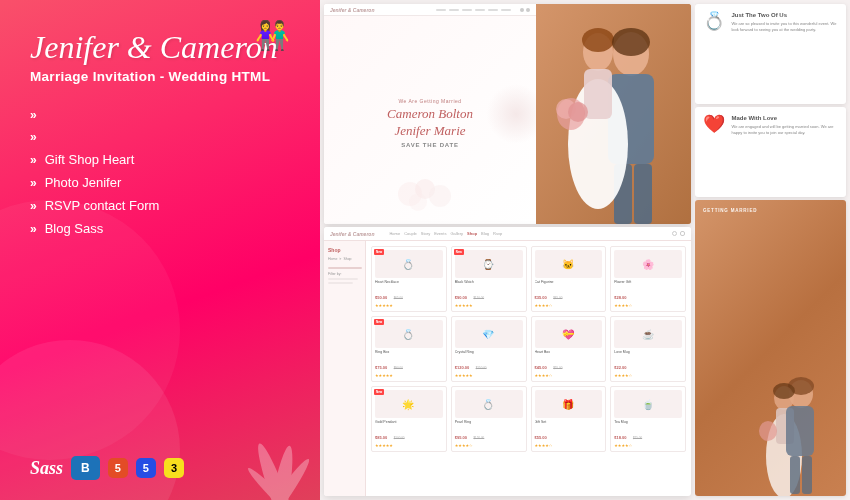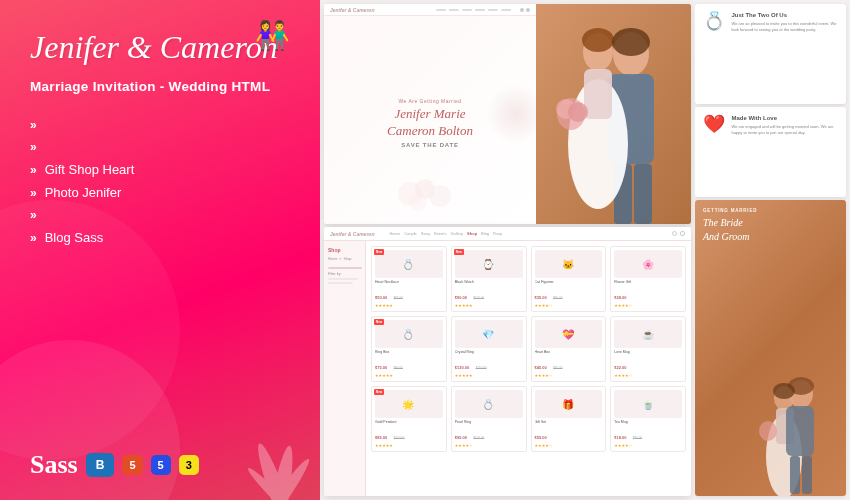--- a/index.html
+++ b/index.html
@@ -63,21 +63,20 @@
       top: 22px;
       right: 30px;
       font-size: 28px;
       line-height: 1;
     }
 
     .tagline {
       color: #fff;
       font-size: 13.5px;
       font-weight: 600;
-      margin-top: 10px;
       margin-bottom: 20px;
       letter-spacing: 0.3px;
     }
 
     .features-list {
       list-style: none;
       margin-bottom: 18px;
     }
 
     .features-list li {
@@ -114,21 +113,22 @@
       color: #fff;
     }
 
     .badge-sass {
       background: transparent;
       padding: 0;
     }
 
     .sass-text {
       font-family: Georgia, serif;
-      font-size: 26px;
+      font-size: 18px;
+      font-style: italic;
       font-weight: 700;
       color: #fff;
     }
 
     .badge-bs { background: #1d72b8; }
     .badge-h5 { background: #e34c26; }
     .badge-css3 { background: #264de4; }
     .badge-js { background: #f7df1e; color: #000; }
 
     
@@ -549,20 +549,21 @@
     <li>
       <span class="arrow-icon">»</span>
       <span>Gift Shop Heart</span>
     </li>
     <li>
       <span class="arrow-icon">»</span>
       <span>Photo Jenifer</span>
     </li>
     <li>
       <span class="arrow-icon">»</span>
+      <span>RSVP contact Form</span>
     </li>
     <li>
       <span class="arrow-icon">»</span>
       <span>Blog Sass</span>
     </li>
   </ul>
 
   <div class="tech-badges">
     <span class="badge-sass">
       <span class="sass-text">Sass</span>
@@ -602,22 +603,22 @@
               <div class="mini-nav-link"></div>
             </div>
             <div class="mini-nav-icons">
               <div class="mini-nav-icon"></div>
               <div class="mini-nav-icon"></div>
             </div>
           </div>
 
           <div class="wedding-text-area">
             <div class="getting-married-text">We Are Getting Married</div>
+            <div class="names-title" style="font-size:13px; margin-top:0;">Cameron Bolton</div>
             <div class="names-title" style="font-size:13px;">Jenifer Marie</div>
-            <div class="names-title" style="font-size:13px; margin-top:0;">Cameron Bolton</div>
             <div class="save-date">Save The Date</div>
           </div>
 
           <svg class="rose-deco" width="80" height="40" viewBox="0 0 80 40">
             <circle cx="20" cy="20" r="12" fill="#f5d5d5" opacity="0.5"></circle>
             <circle cx="35" cy="15" r="10" fill="#f0c8c8" opacity="0.5"></circle>
             <circle cx="50" cy="22" r="11" fill="#edd5d5" opacity="0.5"></circle>
             <circle cx="28" cy="28" r="9" fill="#f5d8d8" opacity="0.4"></circle>
           </svg>
         </div>
@@ -831,21 +832,20 @@
       <div class="about-card" style="height:90px;">
         <span class="about-icon">❤️</span>
         <div class="about-text">
           <h4>Made With Love</h4>
           <p>We are engaged and will be getting married soon. We are happy to invite you to join our special day.</p>
         </div>
       </div>
 
       <div class="blog-card">
         <div class="blog-label">GETTING MARRIED</div>
-        <div class="blog-title" style="font-size:10px; color:#fff; font-style:italic; font-family:Georgia,serif; line-height:1.4;">The Bride<br>And Groom</div>
 
         <svg style="position:absolute;bottom:0;right:0;opacity:0.85;" width="100" height="130" viewBox="0 0 100 130">
           <defs>
             <linearGradient id="blogGrad" x1="0" y1="0" x2="1" y2="1">
               <stop offset="0%" stop-color="#c88050" stop-opacity="0"></stop>
               <stop offset="100%" stop-color="#a06030" stop-opacity="0.3"></stop>
             </linearGradient>
           </defs>
           <ellipse cx="55" cy="28" rx="12" ry="14" fill="#e8b090" opacity="0.9"></ellipse>
           <ellipse cx="55" cy="20" rx="13" ry="9" fill="#7a4520" opacity="0.8"></ellipse>

